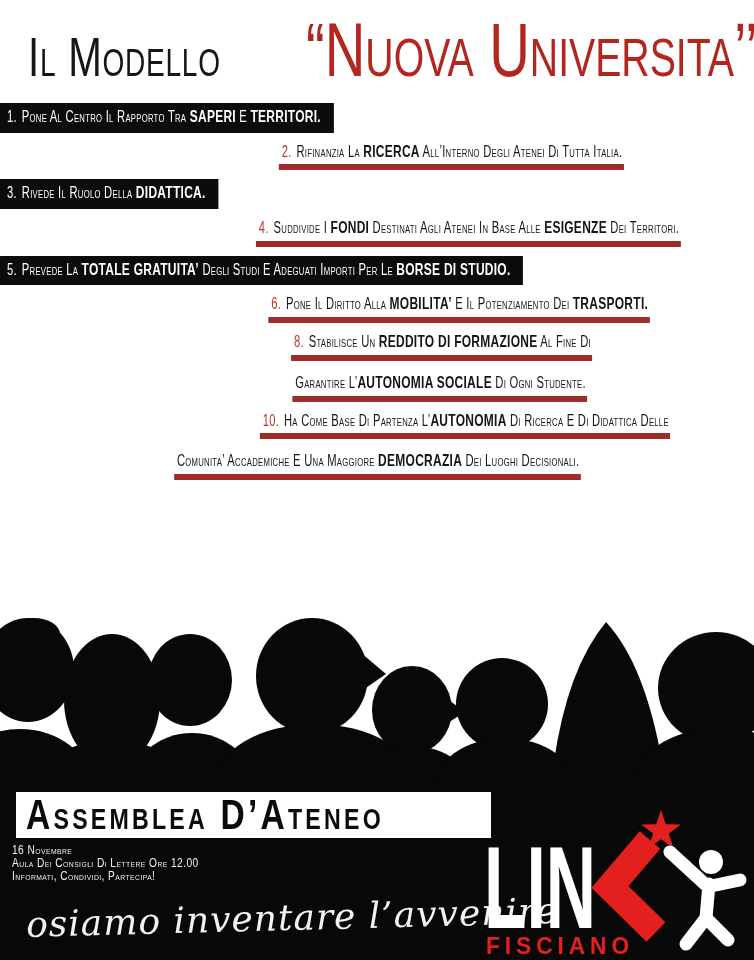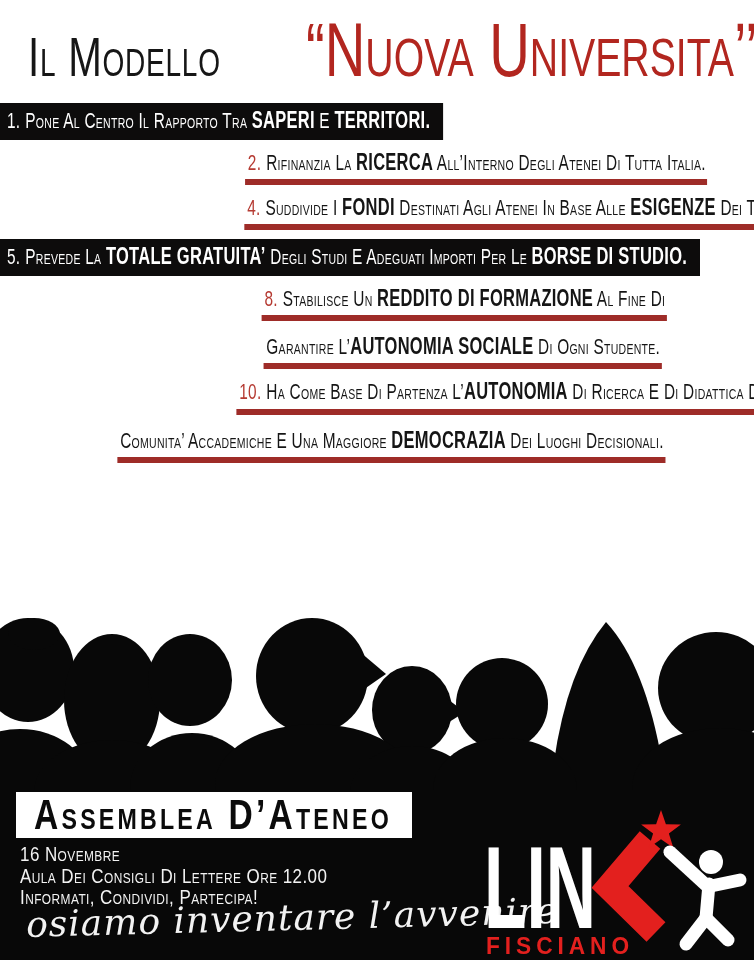--- a/index.html
+++ b/index.html
@@ -18,44 +18,44 @@
     color:#111;
   }
   
   .titleRow{display:flex;align-items:baseline;gap:10px;padding:6px 0 0 28px;height:88px;}
   .tBlack{display:inline-block;font-size:56px;font-weight:500;letter-spacing:1px;
           transform:scaleX(.72);transform-origin:0 100%;white-space:nowrap;color:#161616;}
   .tRed{display:inline-block;font-size:76px;font-weight:500;color:var(--red);
         transform:scaleX(.74);transform-origin:0 100%;white-space:nowrap;}
   
   #points{position:relative;z-index:2;}
-  .row{margin-top:9px;font-size:22px;line-height:1.15;letter-spacing:.4px;white-space:nowrap;}
+  .row{margin-top:9px;font-size:16px;line-height:1.15;letter-spacing:.4px;white-space:nowrap;}
   .fit{display:inline-block;}
   .bar{background:var(--bar);color:#fff;padding:4px 18px 6px 10px;
        transform:scaleX(.70);transform-origin:0 50%;}
   .lineRow{}
   .tlineWrap{text-align:center;}
   .tlineWrap.align-center{text-align:center;}
   .tlineWrap + .tlineWrap{margin-top:12px;}
   .txt{border-bottom:6px solid var(--ul);padding:0 2px 3px 4px;
        transform:scaleX(.70);transform-origin:100% 50%;color:#151515;}
   .align-center .txt{transform-origin:50% 50%;}
   .num{color:var(--nred);margin-right:7px;}
   .numBar{color:#ffffff;}
   .b{font-weight:700;font-size:1.07em;}
   .rg{font-weight:400;}
   
   .crowd{position:absolute;left:0;bottom:0;width:754px;height:348px;z-index:3;}
   
   .footerItem{position:absolute;z-index:4;}
-  .whiteBox{left:16px;top:792px;width:396px;height:46px;background:#ffffff;
-            display:flex;align-items:center;padding-left:18px;box-sizing:border-box;}
+  .whiteBox{left:16px;top:792px;width:475px;height:46px;background:#ffffff;
+            display:flex;align-items:center;padding-left:10px;box-sizing:border-box;}
   .whiteBox span{display:inline-block;font-size:42px;font-weight:700;letter-spacing:4px;
                  color:#0b0b0b;transform:scaleX(.8);transform-origin:0 50%;white-space:nowrap;}
-  .info{left:20px;top:844px;color:#f3f3f3;font-size:20px;line-height:1.08;letter-spacing:.5px;}
+  .info{left:12px;top:844px;color:#f3f3f3;font-size:12px;line-height:1.08;letter-spacing:.5px;}
   .info div{display:inline-block;transform:scaleX(.85);transform-origin:0 50%;white-space:nowrap;}
   .info .stack{display:block;transform:none;}
   .scriptLine{left:26px;top:897px;color:#f2f2f2;font-family:"DejaVu Serif",serif;
               font-style:italic;font-variant:normal;font-size:36px;letter-spacing:1px;
               transform:rotate(-1.5deg);white-space:nowrap;}
   .logoBox{left:478px;top:800px;width:274px;height:158px;}
 </style>
 </head>
 <body>
 
@@ -64,24 +64,28 @@
   <div class="titleRow">
     <span class="tBlack">Il Modello</span>
     <span class="tRed">“Nuova Universita’”</span>
   </div>
 
   <div id="points">
       <div class="row barRow"><span class="bar fit"><span class="num numBar">1.</span><span class="rg">Pone Al Centro Il Rapporto Tra </span><span class="b">SAPERI</span><span class="rg"> E </span><span class="b">TERRITORI.</span></span></div>
       <div class="row lineRow">
         <div class="tlineWrap align-right"><span class="txt fit"><span class="num">2.</span><span class="rg">Rifinanzia La </span><span class="b">RICERCA</span><span class="rg"> All’Interno Degli Atenei Di Tutta Italia.</span></span></div>
       </div>
+      <div class="row barRow"><span class="bar fit"><span class="num numBar">3.</span><span class="rg">Rivede Il Ruolo Della </span><span class="b">DIDATTICA.</span></span></div>
       <div class="row lineRow">
         <div class="tlineWrap align-right"><span class="txt fit"><span class="num">4.</span><span class="rg">Suddivide I </span><span class="b">FONDI</span><span class="rg"> Destinati Agli Atenei In Base Alle </span><span class="b">ESIGENZE</span><span class="rg"> Dei Territori.</span></span></div>
       </div>
       <div class="row barRow"><span class="bar fit"><span class="num numBar">5.</span><span class="rg">Prevede La </span><span class="b">TOTALE GRATUITA’</span><span class="rg"> Degli Studi E Adeguati Importi Per Le </span><span class="b">BORSE DI STUDIO.</span></span></div>
+      <div class="row lineRow">
+        <div class="tlineWrap align-right"><span class="txt fit"><span class="num">6.</span><span class="rg">Pone Il Diritto Alla </span><span class="b">MOBILITA’</span><span class="rg"> E Il Potenziamento Dei </span><span class="b">TRASPORTI.</span></span></div>
+      </div>
       <div class="row lineRow">
         <div class="tlineWrap align-right"><span class="txt fit"><span class="num">8.</span><span class="rg">Stabilisce Un </span><span class="b">REDDITO DI FORMAZIONE</span><span class="rg"> Al Fine Di</span></span></div>
         <div class="tlineWrap align-right"><span class="txt fit"><span class="rg">Garantire L’</span><span class="b">AUTONOMIA SOCIALE</span><span class="rg"> Di Ogni Studente.</span></span></div>
       </div>
       <div class="row lineRow">
         <div class="tlineWrap align-right"><span class="txt fit"><span class="num">10.</span><span class="rg">Ha Come Base Di Partenza L’</span><span class="b">AUTONOMIA</span><span class="rg"> Di Ricerca E Di Didattica Delle</span></span></div>
         <div class="tlineWrap align-center"><span class="txt fit"><span class="rg">Comunita’ Accademiche E Una Maggiore </span><span class="b">DEMOCRAZIA</span><span class="rg"> Dei Luoghi Decisionali.</span></span></div>
       </div>
     </div>
 

